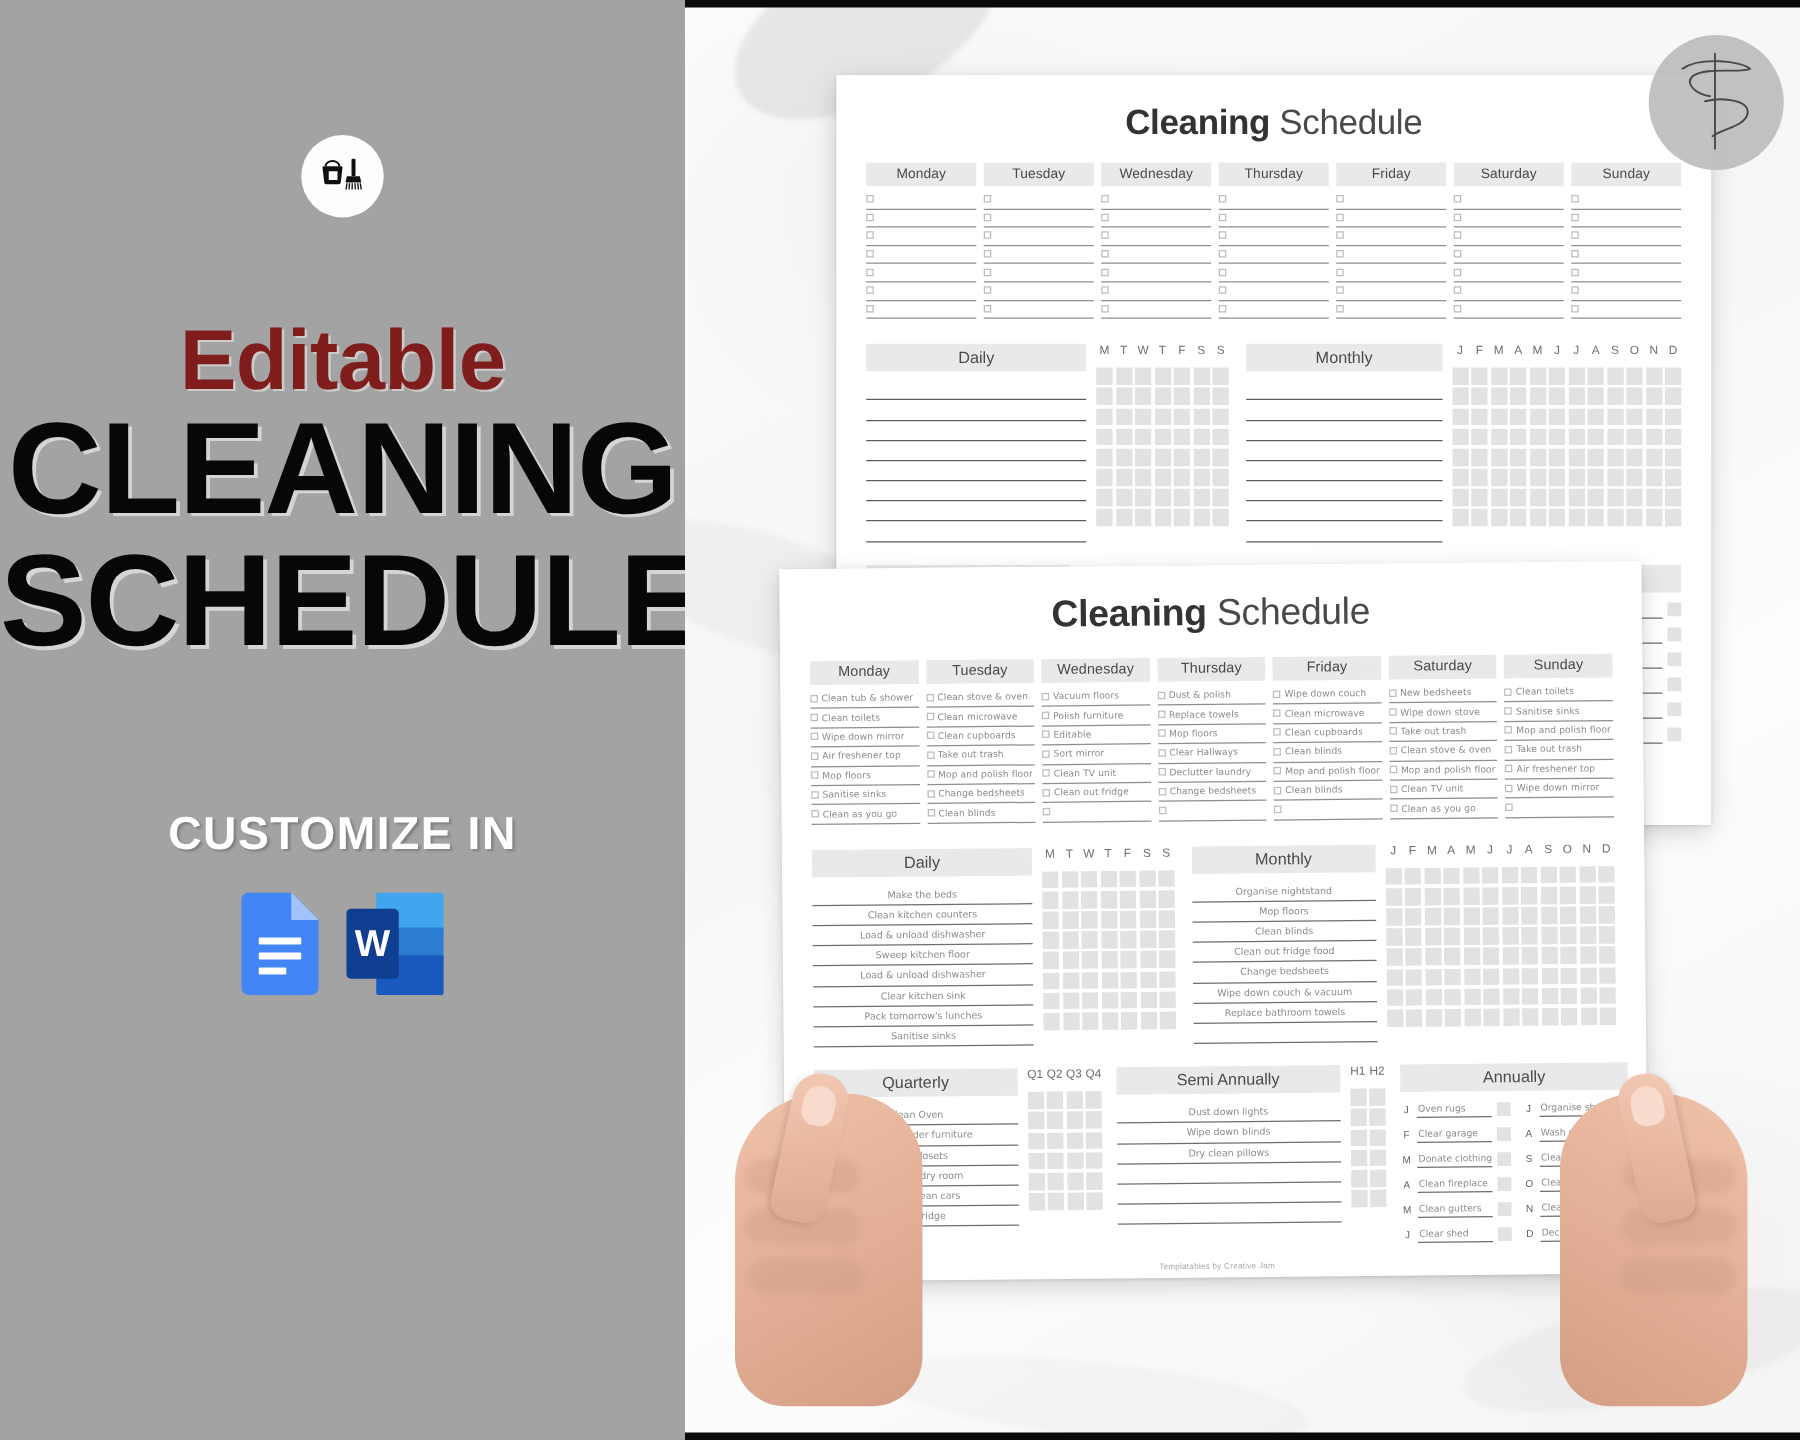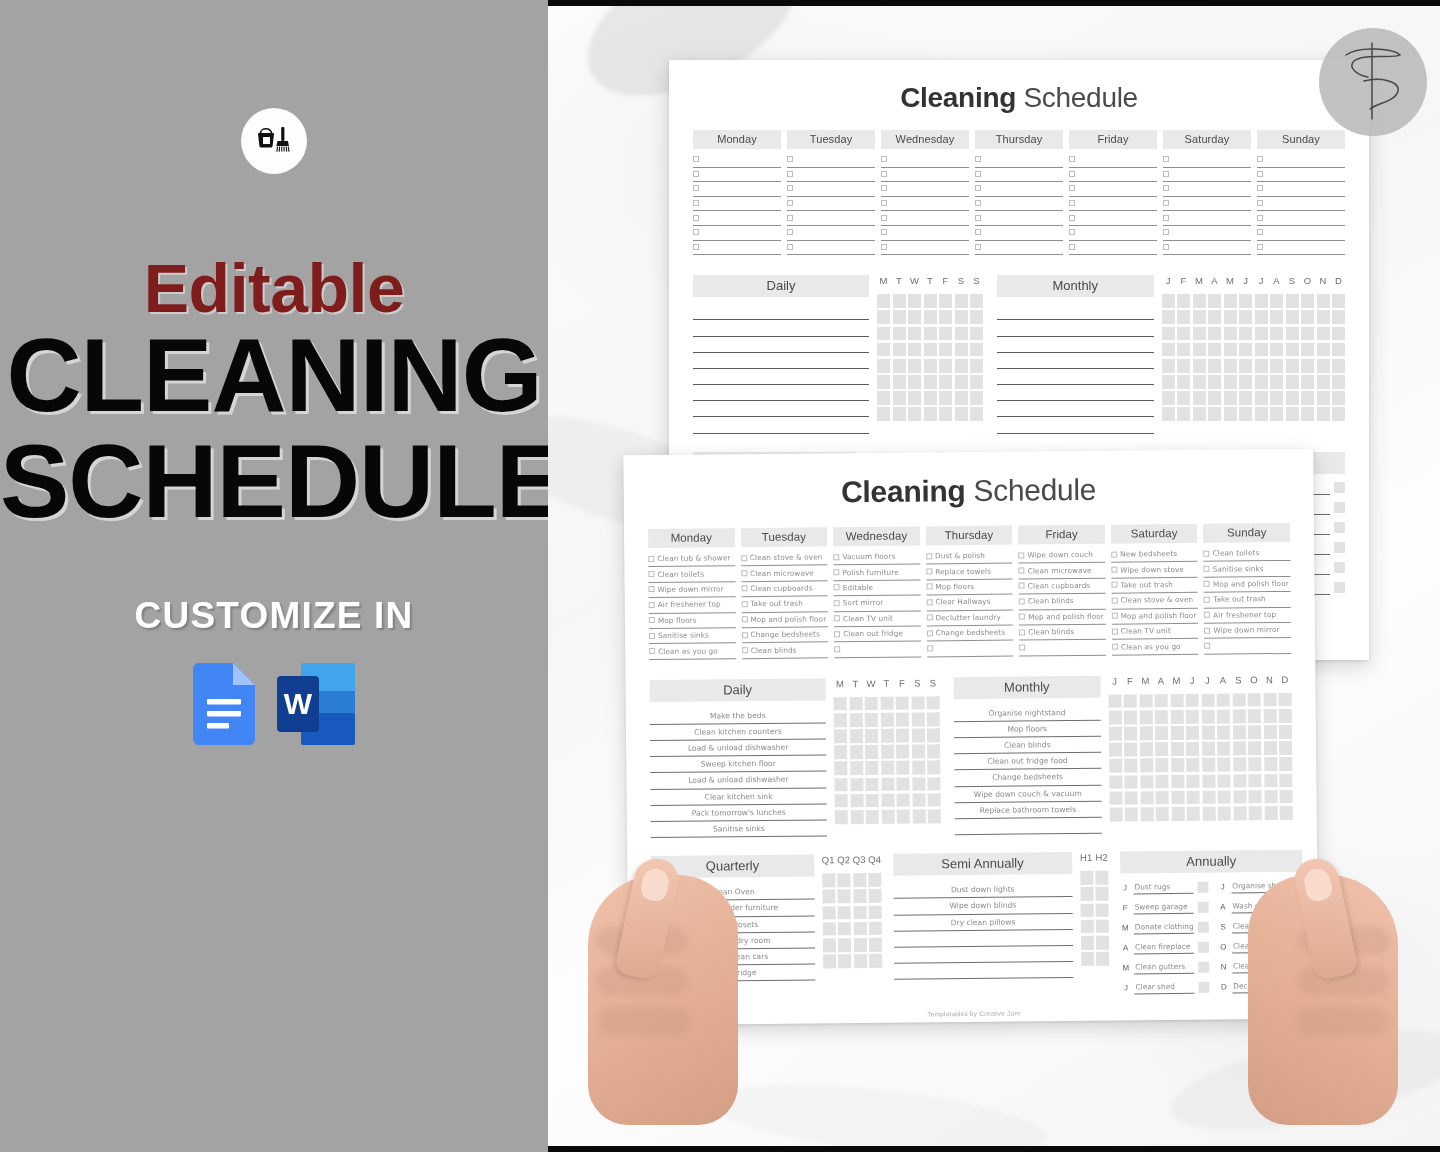--- a/index.html
+++ b/index.html
@@ -44,21 +44,21 @@
     letter-spacing: -1px; line-height: 1.02;
     text-shadow: 3px 3px 0 rgba(255,255,255,0.55);
     white-space: nowrap;
   }
   .hl-template {
     font-size: 66px; font-weight: 400; color: #131313;
     line-height: 1.1; margin-top: 4px;
     text-shadow: 2px 2px 0 rgba(255,255,255,0.35);
   }
 
-  .customize-wrap { margin-top: 61px; width: 100%; text-align: center; }
+  .customize-wrap { margin-top: 112px; width: 100%; text-align: center; }
   .customize-title {
     font-size: 37px; font-weight: 700; color: #ffffff;
     letter-spacing: 1.2px;
     text-shadow: 2px 2px 2px rgba(0,0,0,0.22);
   }
   .app-icons {
     margin-top: 24px; display: flex; justify-content: center;
     align-items: center; gap: 22px; height: 86px;
   }
   .customize-sub {
@@ -1526,31 +1526,31 @@
                   <div class="cell"></div>
                 </div>
               </div>
           </div>
         </div>
         <div class="bot-ann">
           <div class="sec-head">Annually</div>
           <div class="ann-grid" id="annGrid">
               <div class="ann-item">
                 <div class="ann-m">J</div>
-                <div class="ann-l">Dust rugs</div>
+                <div class="ann-l">Oven rugs</div>
                 <div class="ann-box"></div>
               </div>
               <div class="ann-item">
                 <div class="ann-m">J</div>
                 <div class="ann-l">Organise shelf</div>
                 <div class="ann-box"></div>
               </div>
               <div class="ann-item">
                 <div class="ann-m">F</div>
-                <div class="ann-l">Sweep garage</div>
+                <div class="ann-l">Clear garage</div>
                 <div class="ann-box"></div>
               </div>
               <div class="ann-item">
                 <div class="ann-m">A</div>
                 <div class="ann-l">Wash curtains</div>
                 <div class="ann-box"></div>
               </div>
               <div class="ann-item">
                 <div class="ann-m">M</div>
                 <div class="ann-l">Donate clothing</div>

